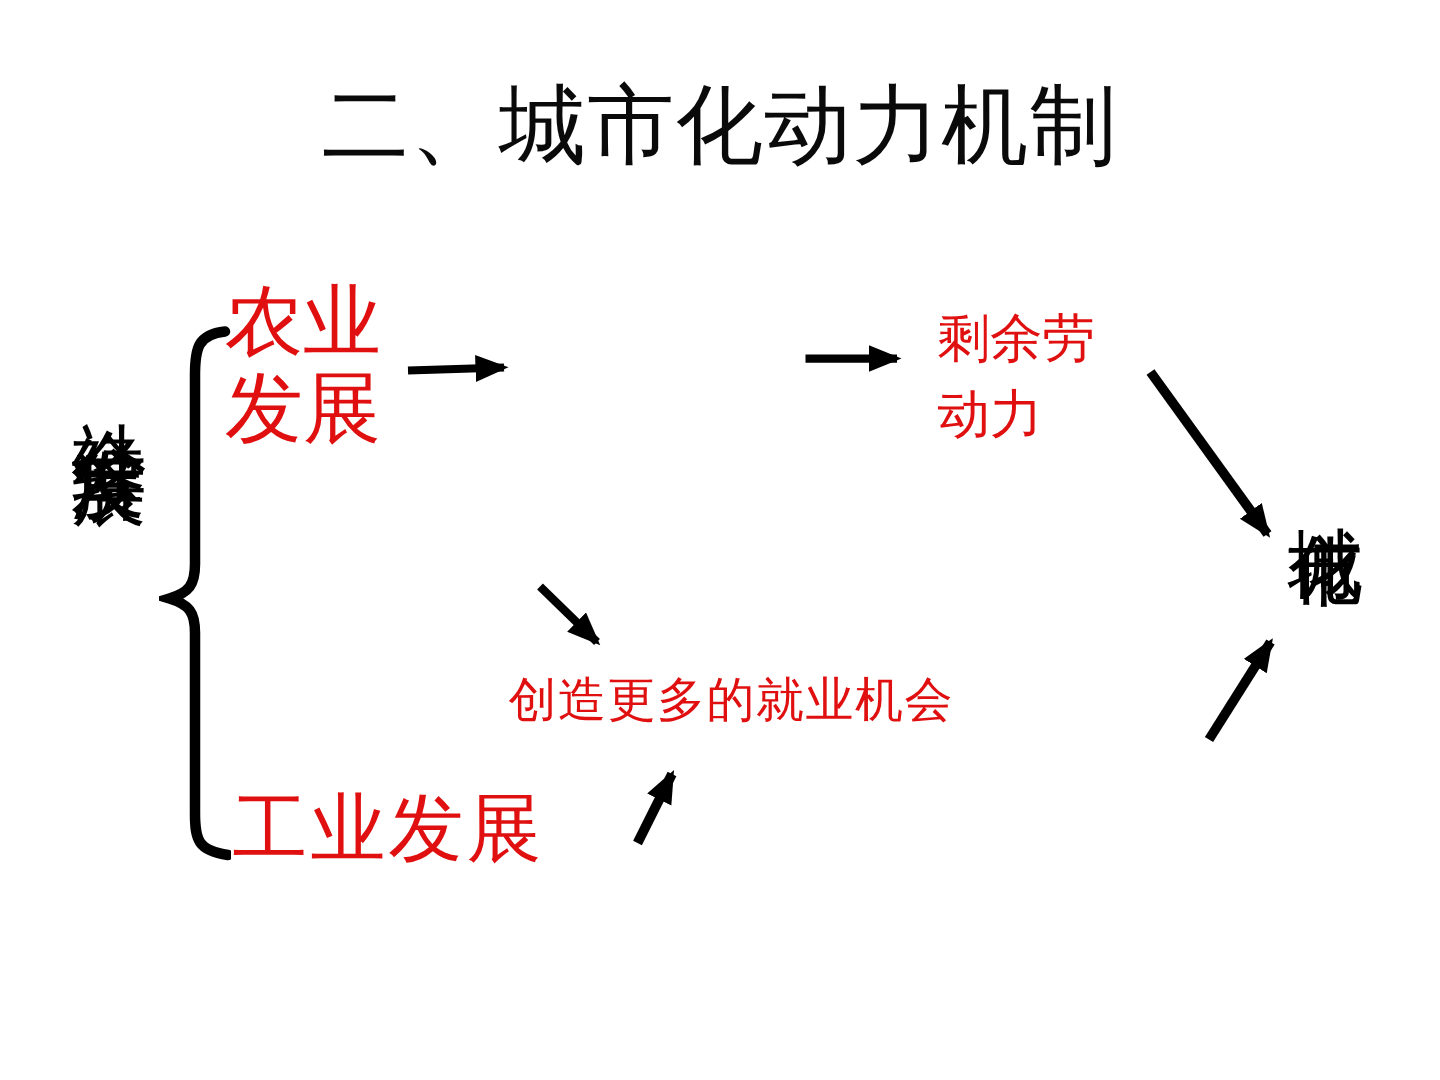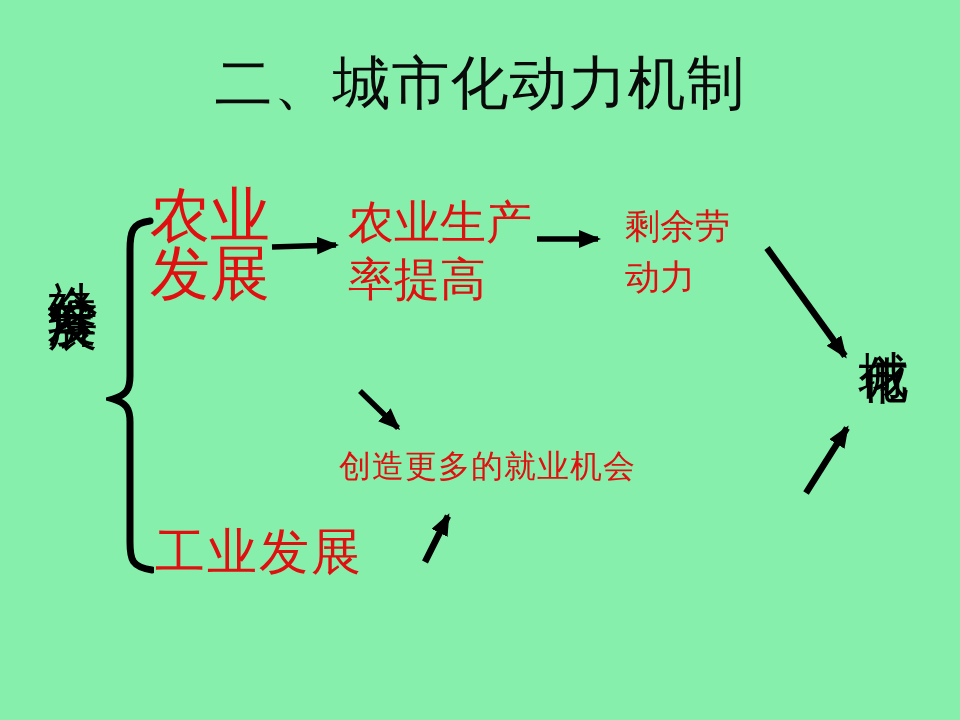--- a/index.html
+++ b/index.html
@@ -1,20 +1,20 @@
 <!DOCTYPE html>
 <html><head>
 <meta charset="utf-8">
 <style>
   html,body{margin:0;padding:0;}
   body{background:#888;}
   .stage{
     position:relative;
     width:960px;height:720px;
-    background:#86efac;
+    background:#ffffff;
     overflow:hidden;
     font-family:"DejaVu Serif","Liberation Serif",serif;
   }
   .txt{
     position:absolute;
     white-space:pre-line;
     color:#000;
     line-height:1.16;
   }
   .red{color:#e01010;}
@@ -28,21 +28,21 @@
   .vertical{
     writing-mode:vertical-rl;
     text-orientation:upright;
   }
   .left-label{
     left:44px;top:241px;
     font-size:50px;
     letter-spacing:5px;
     height:340px;
   }
-  .node-agriculture{left:150px;top:186px;font-size:60px;line-height:58px;}
+  .node-agriculture{left:150px;top:186px;font-size:52px;line-height:58px;}
   .node-agri-productivity{left:348px;top:194px;font-size:46px;line-height:57px;}
   .node-surplus-labor{left:625px;top:201px;font-size:35px;line-height:51px;}
   .node-industry{left:150px;top:376px;font-size:50px;}
   .node-jobs{left:339px;top:448px;font-size:32px;letter-spacing:1px;}
   .node-services{left:155px;top:523px;font-size:50px;letter-spacing:2px;}
   .node-urbanization{
     left:855px;top:310px;
     font-size:50px;
     letter-spacing:3px;
     height:180px;
@@ -67,22 +67,20 @@
              L 24 160
              C 24 174, 20 179, 7 183
              C 20 187, 24 192, 24 206
              L 24 326
              C 24 344, 26 351, 46 354" fill="none" stroke="#000" stroke-width="7" stroke-linecap="round"></path>
   </svg>
 
   <div class="txt red node-agriculture">农业
 发展</div>
 
-  <div class="txt red node-agri-productivity">农业生产
-率提高</div>
 
   <div class="txt red node-surplus-labor">剩余劳
 动力</div>
 
 
   <div class="txt red node-jobs">创造更多的就业机会</div>
 
   <div class="txt red node-services">工业发展</div>
 
   <div class="txt vertical node-urbanization">城市化</div>

